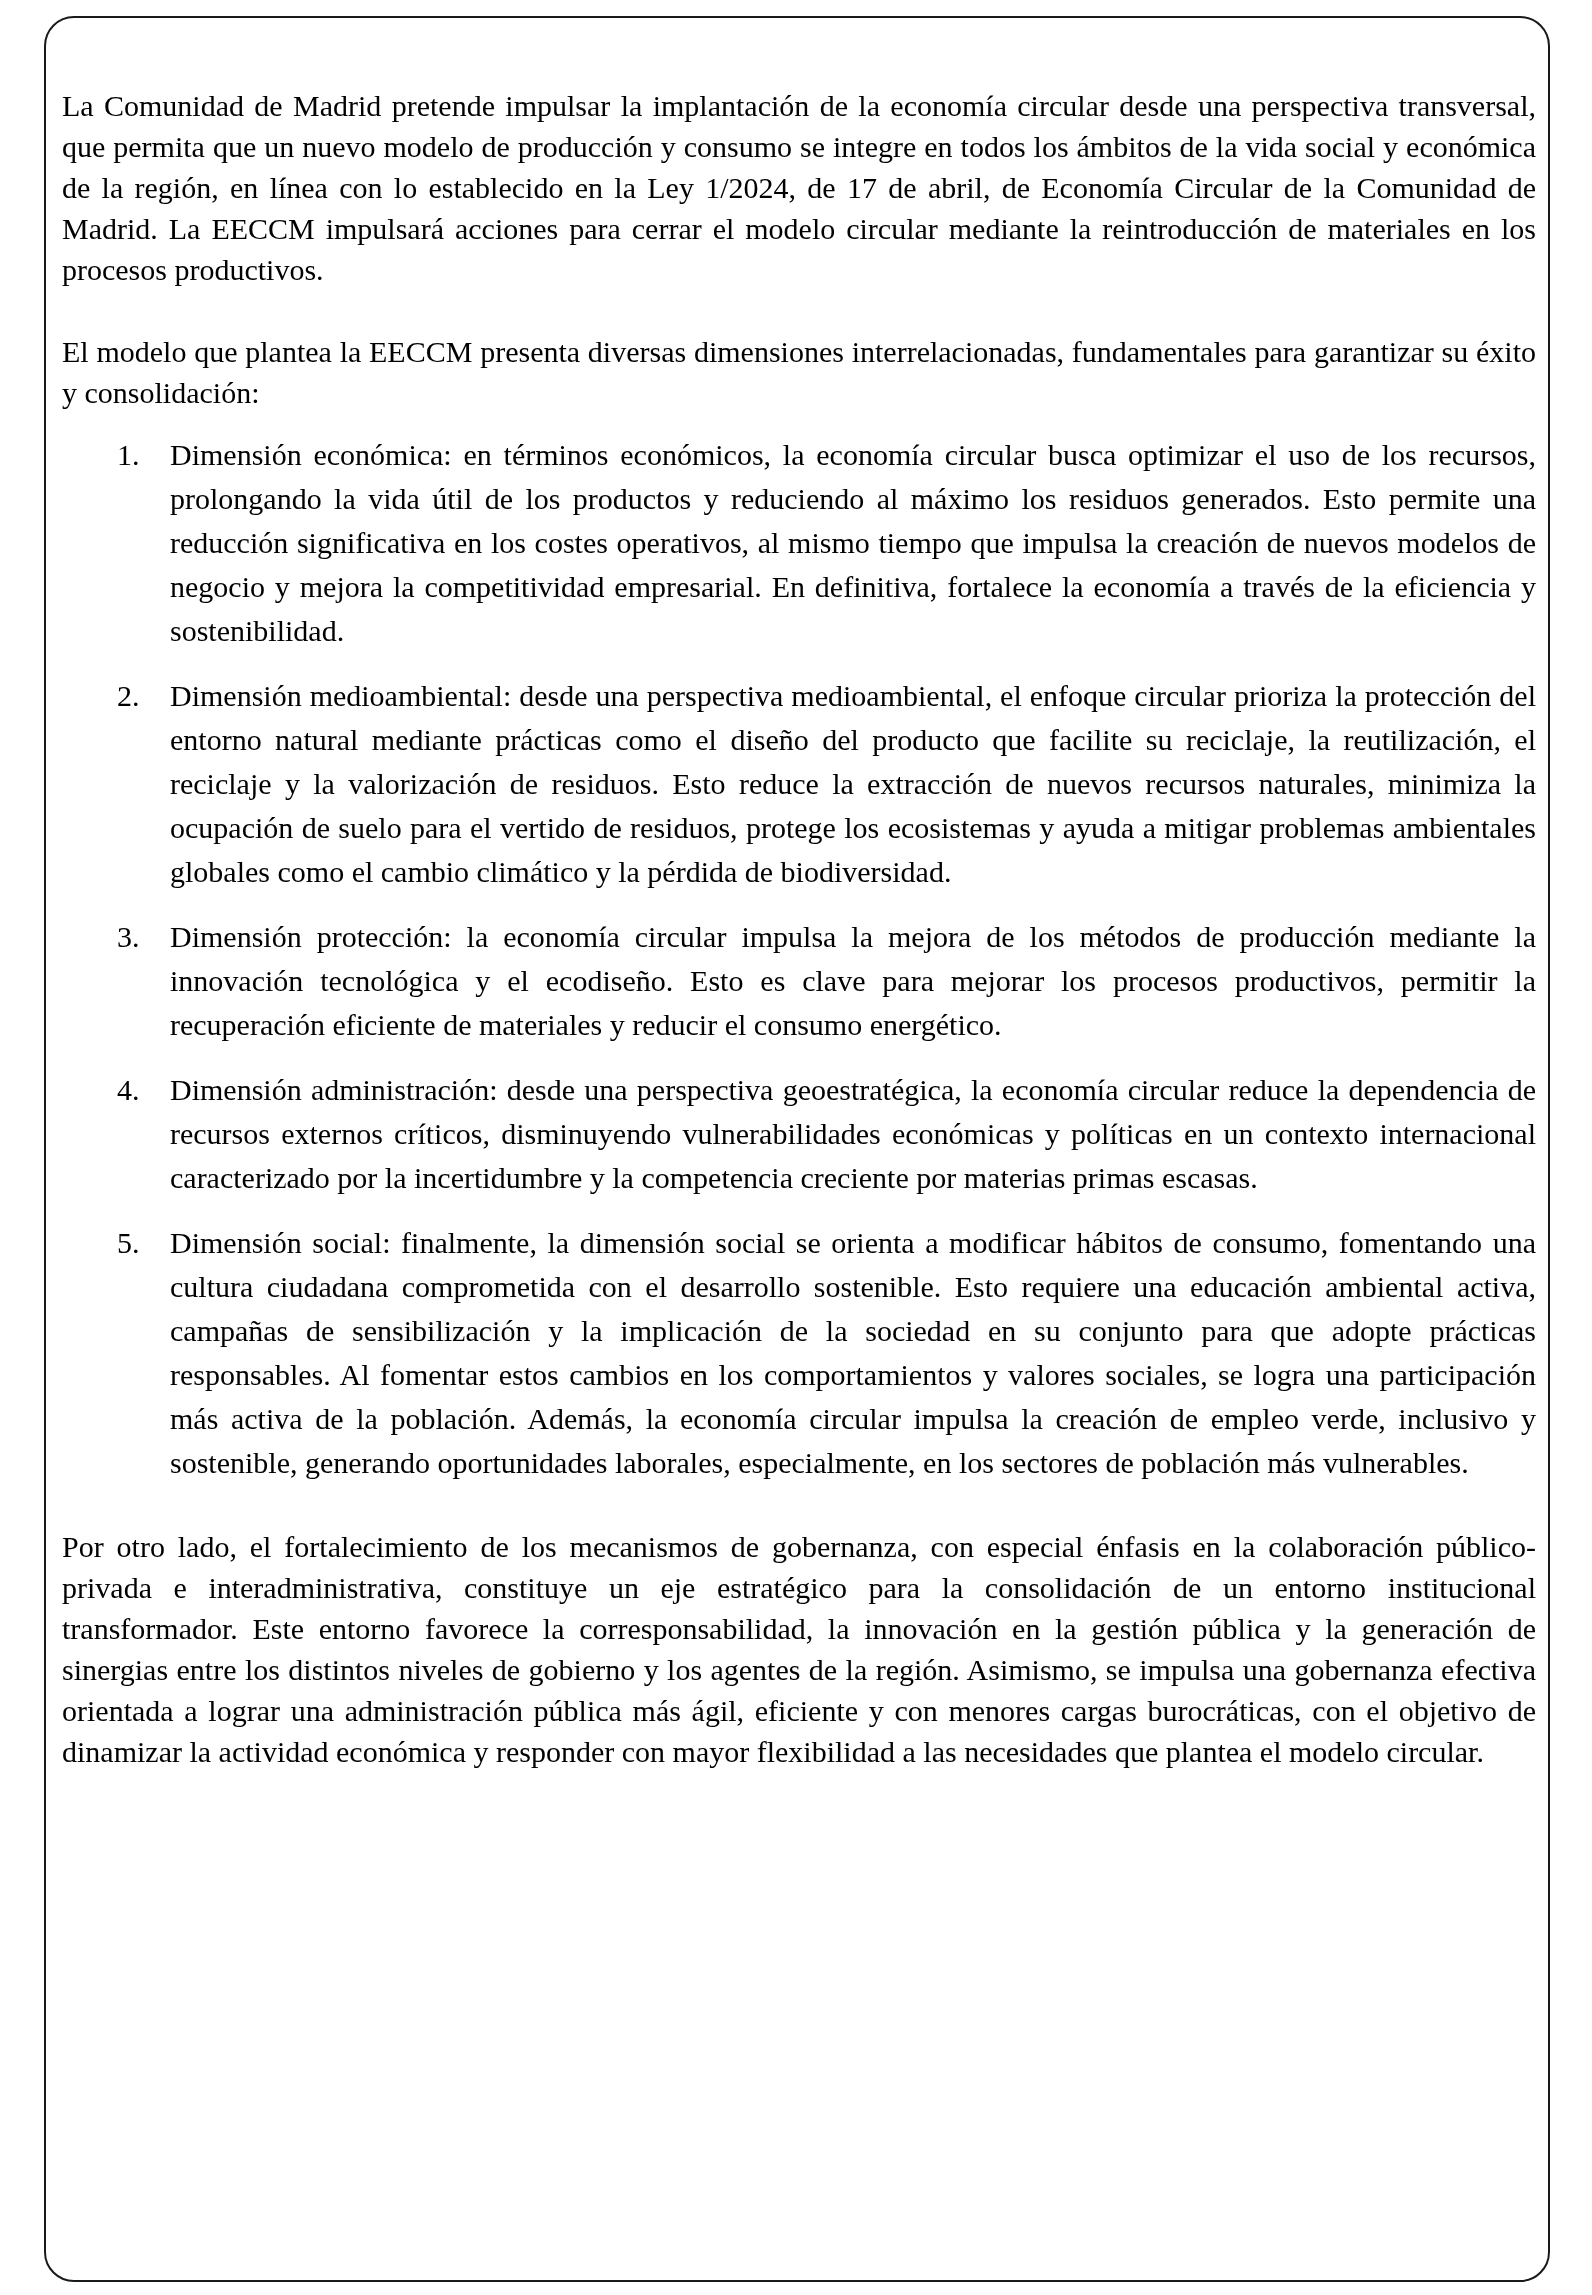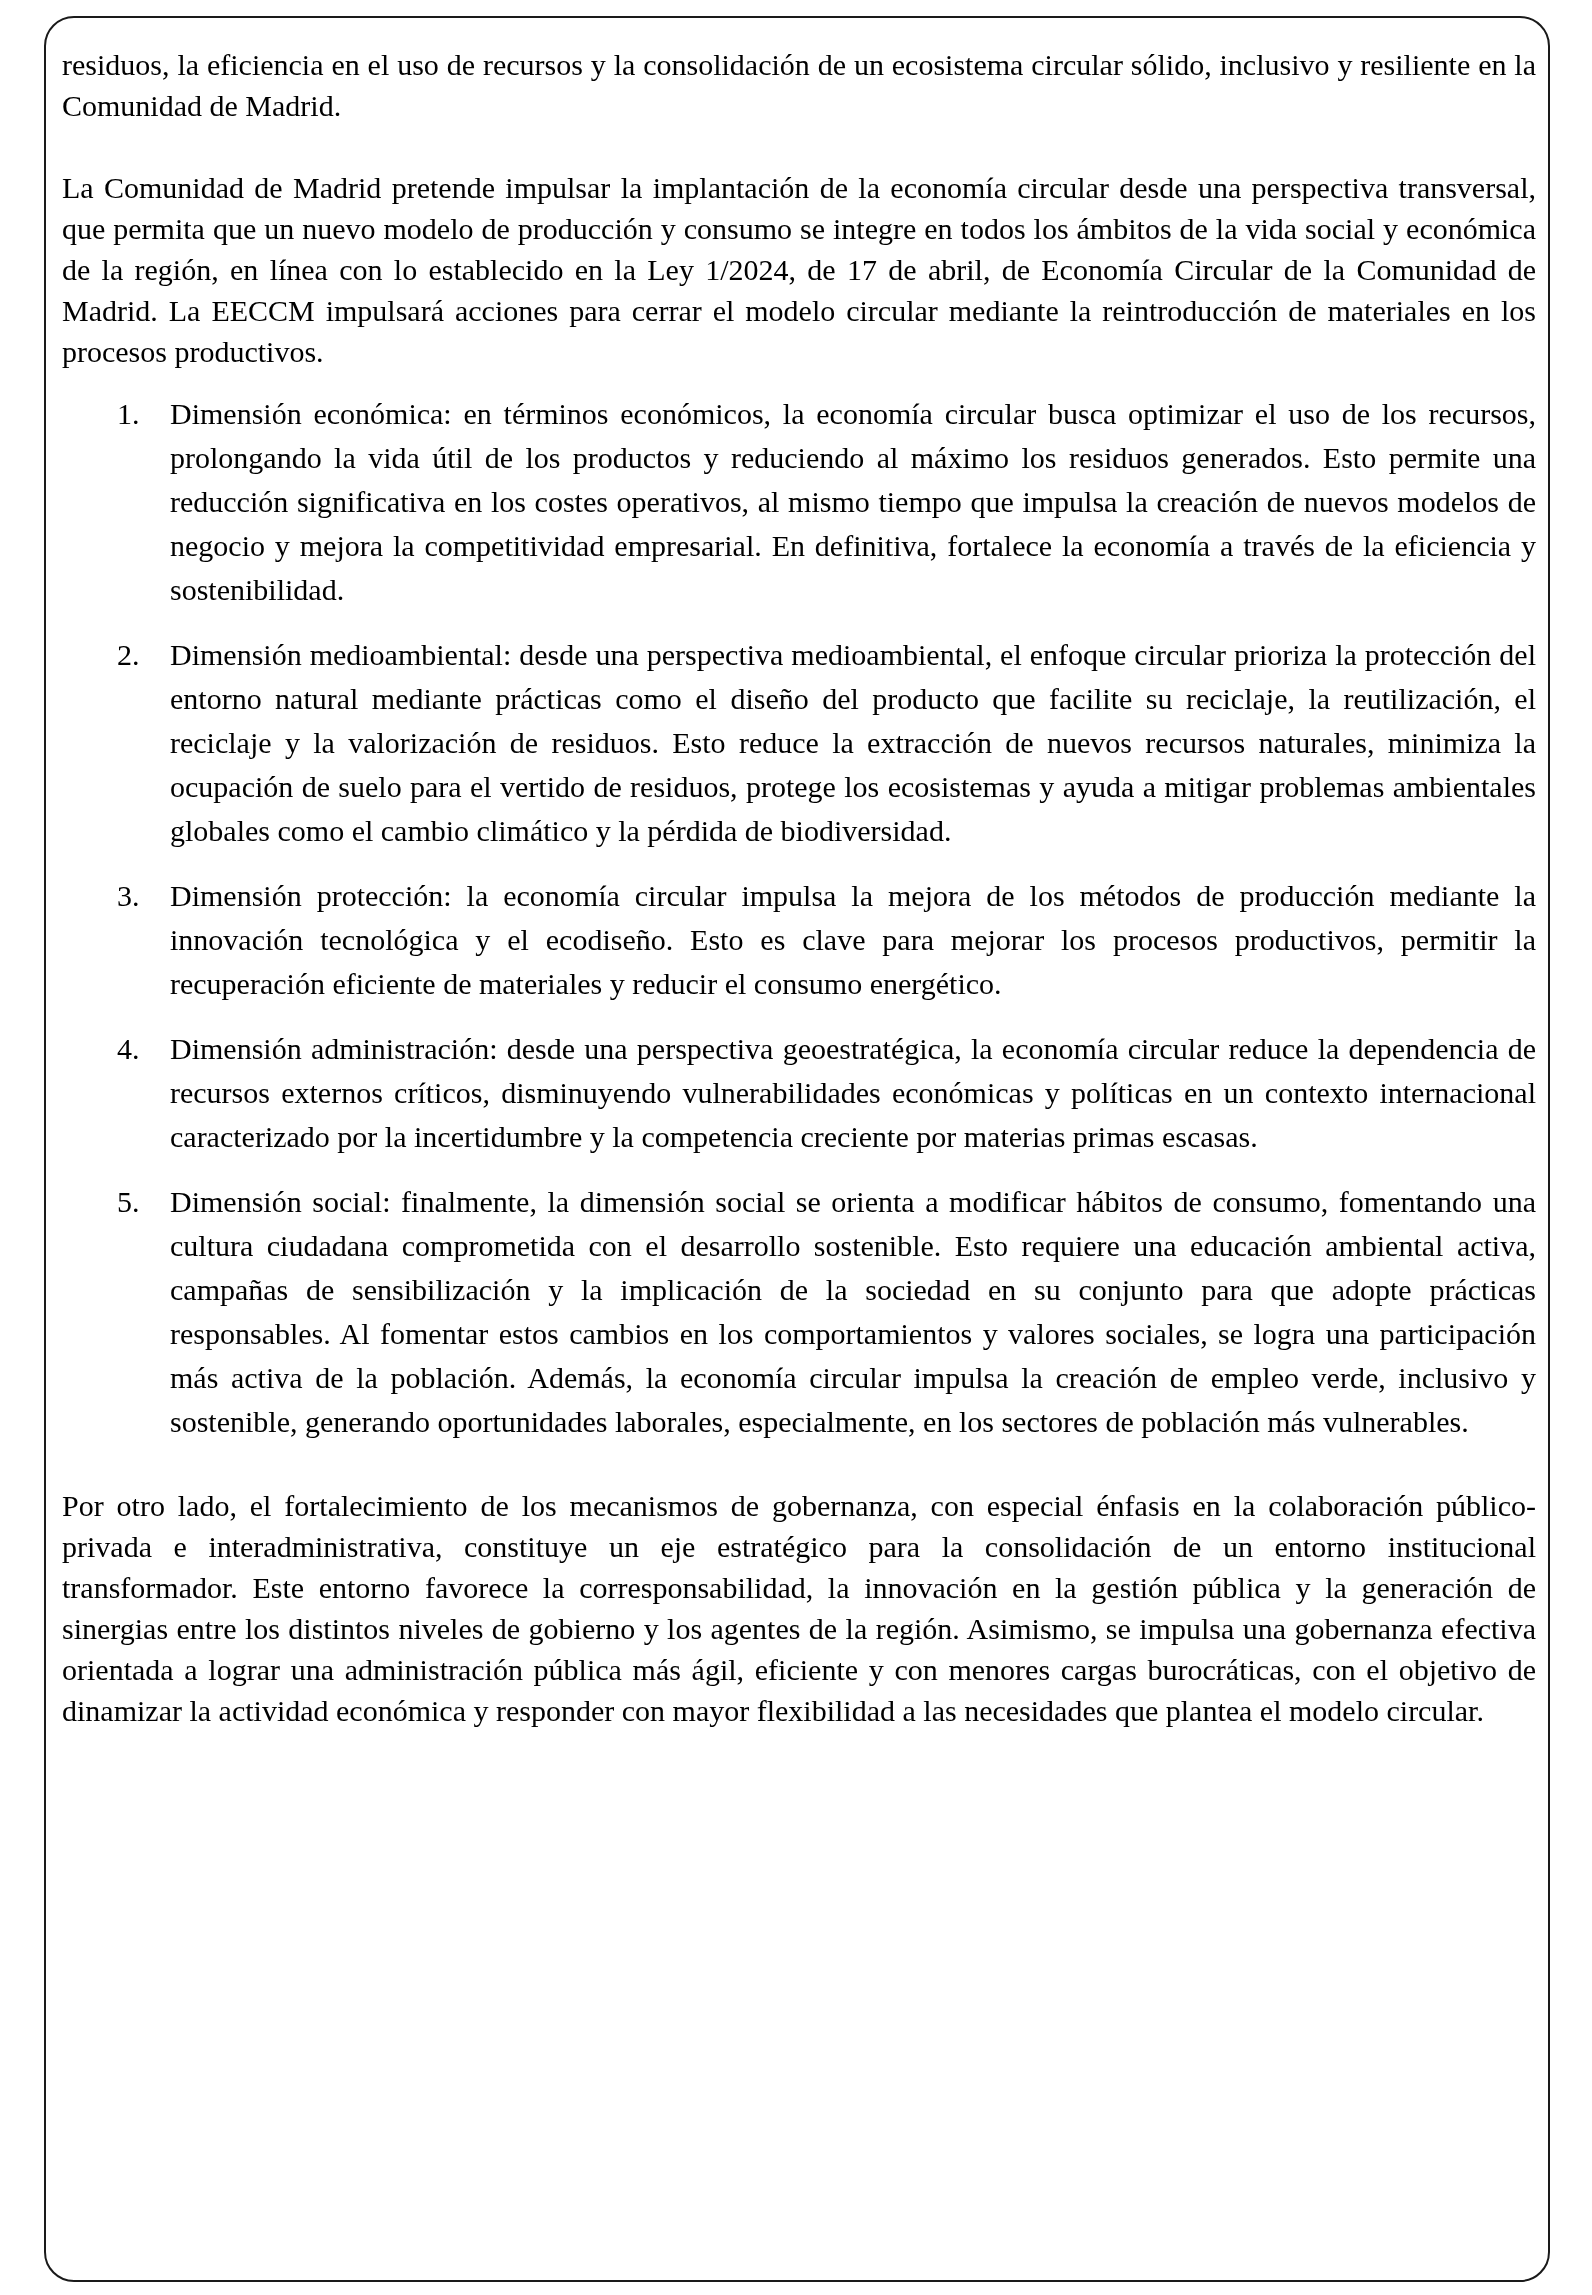--- a/index.html
+++ b/index.html
@@ -22,25 +22,25 @@
   ol.dims li { position: relative; padding-left: 108px; text-align: justify; line-height: 44px; }
   ol.dims li .num { position: absolute; left: 55px; top: 0; }
   ol.dims li b { font-weight: normal; }
 </style>
 </head>
 <body>
 
 <div class="frame"></div>
 
 <div class="content">
-  <p>residuos, la eficiencia en el uso de recursos y la consolidación de un ecosistema circular sólido, inclusivo y resiliente en la Comunidad de Madrid.</p>
 
 
   <p style="margin-top:41px;">La Comunidad de Madrid pretende impulsar la implantación de la economía circular desde una perspectiva transversal, que permita que un nuevo modelo de producción y consumo se integre en todos los ámbitos de la vida social y económica de la región, en línea con lo establecido en la Ley 1/2024, de 17 de abril, de Economía Circular de la Comunidad de Madrid. La EECCM impulsará acciones para cerrar el modelo circular mediante la reintroducción de materiales en los procesos productivos.</p>
 
+  <p style="margin-top:41px;">El modelo que plantea la EECCM presenta diversas dimensiones interrelacionadas, fundamentales para garantizar su éxito y consolidación:</p>
 
   <ol class="dims" style="margin-top:20px;">
     <li style="margin-bottom:21px;">
       <span class="num">1.</span><b>Dimensión económica:</b><span></span><span> en términos económicos, la economía circular busca optimizar el uso de los recursos, prolongando la vida útil de los productos y reduciendo al máximo los residuos generados. Esto permite una reducción significativa en los costes operativos, al mismo tiempo que impulsa la creación de nuevos modelos de negocio y mejora la competitividad empresarial. En definitiva, fortalece la economía a través de la eficiencia y sostenibilidad.</span>
     </li>
     <li style="margin-bottom:21px;">
       <span class="num">2.</span><b>Dimensión medioambiental:</b><span></span><span> desde una perspectiva medioambiental, el enfoque circular prioriza la protección del entorno natural mediante prácticas como el diseño del producto que facilite su reciclaje, la reutilización, el reciclaje y la valorización de residuos. Esto reduce la extracción de nuevos recursos naturales, minimiza la ocupación de suelo para el vertido de residuos, protege los ecosistemas y ayuda a mitigar problemas ambientales globales como el cambio climático y la pérdida de biodiversidad.</span>
     </li>
     <li style="margin-bottom:21px;">
       <span class="num">3.</span><b>Dimensión protección:</b><span></span><span> la economía circular impulsa la mejora de los métodos de producción mediante la innovación tecnológica y el ecodiseño. Esto es clave para mejorar los procesos productivos, permitir la recuperación eficiente de materiales y reducir el consumo energético.</span>

